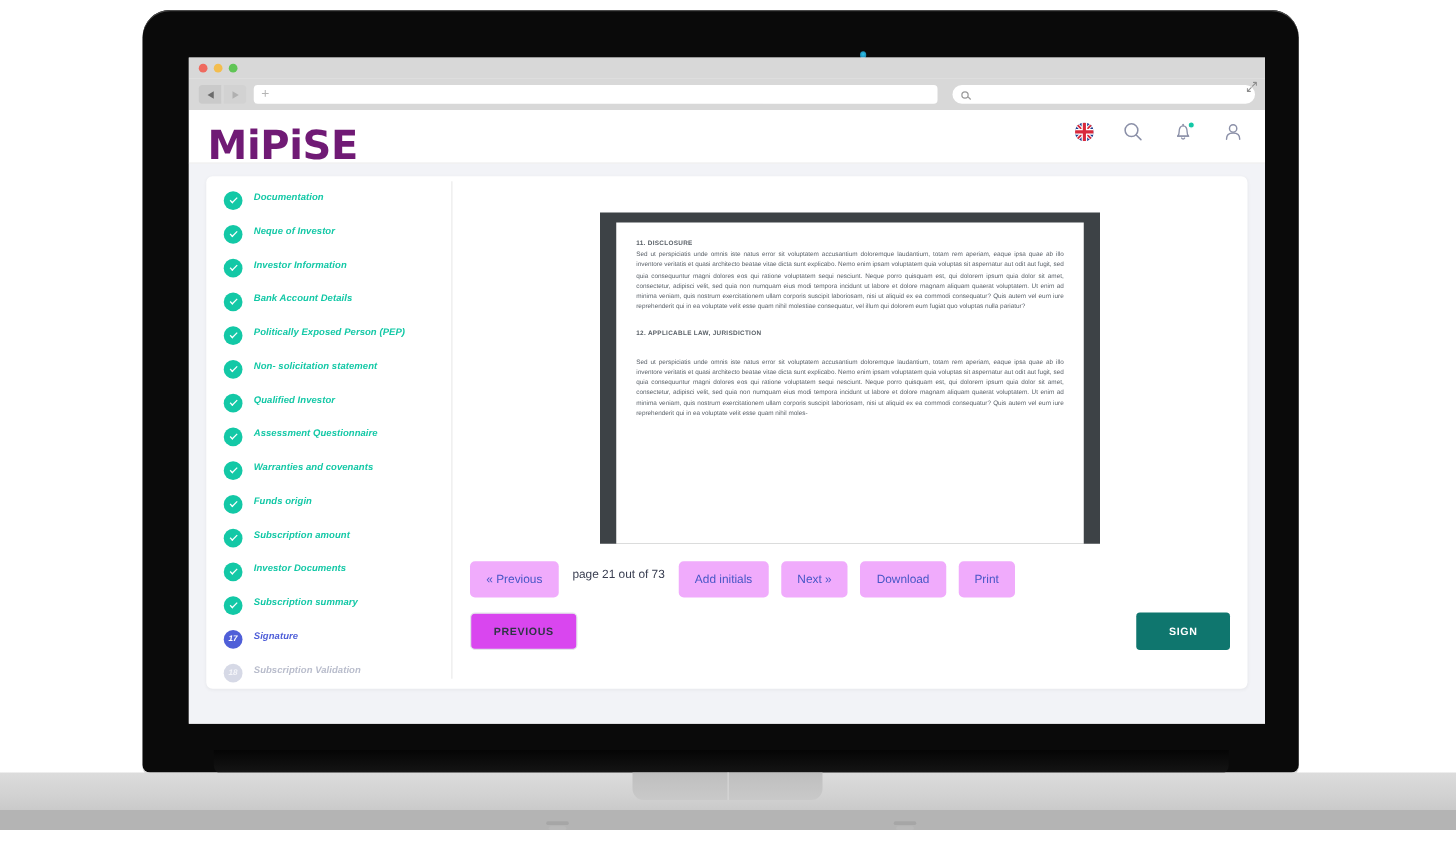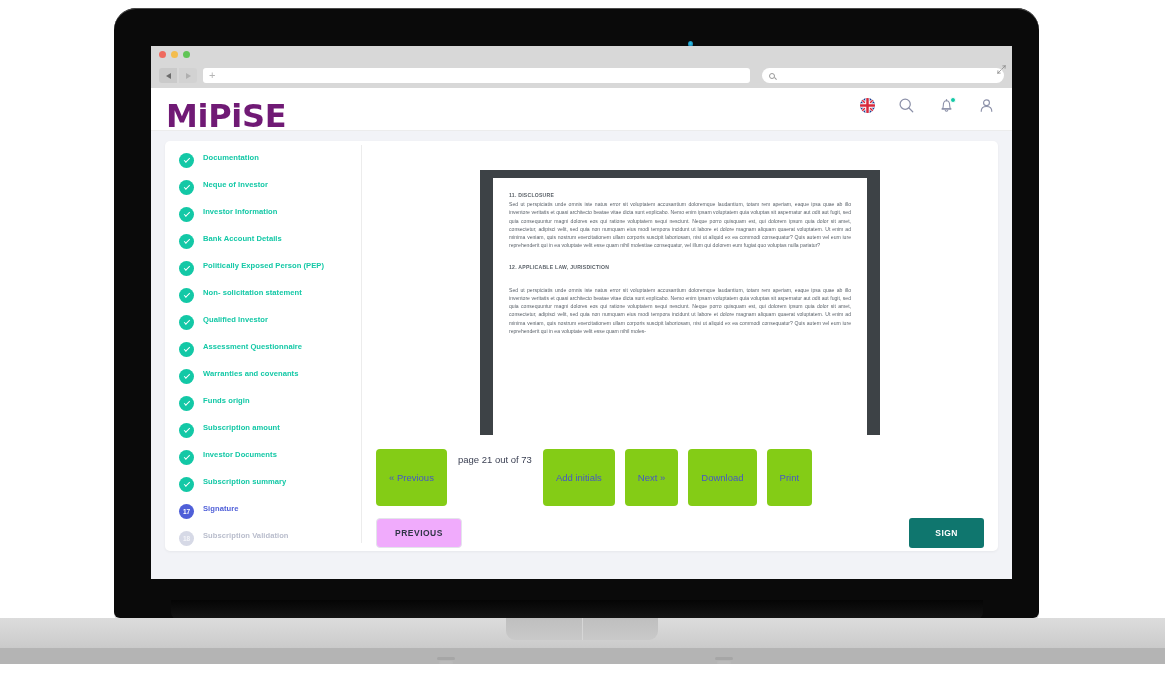--- a/index.html
+++ b/index.html
@@ -121,21 +121,21 @@
     background:#13C8A6; border:1px solid #fff;
   }
 
   
   .page-body { position:relative; height: 448px; background:#f2f3f7; padding: 10px 14px; }
   .card {
     position:relative; width: 833px; height: 410px; background:#fff;
     border-radius: 5px; display:flex; overflow:hidden;
     box-shadow: 0 1px 3px rgba(0,0,0,.05);
   }
-  .sidebar { width: 196px; padding: 11px 0 16px 14px; }
+  .sidebar { width: 196px; padding: 11px 0 16px 14px; font-style: italic; }
   .divider { width:1px; background:#ececec; margin-top: 4px; height: 398px; }
 
   .step { display:flex; align-items:flex-start; gap:9px; margin-bottom: 11px; }
   .step-badge {
     flex: 0 0 auto; width:15px; height:15px; border-radius:50%;
     display:flex; align-items:center; justify-content:center;
     margin-top:1px;
   }
   .badge-done { background:#13C8A6; }
   .badge-active { background:#4F5FD8; }
@@ -180,34 +180,34 @@
     font-family:"Liberation Sans", sans-serif;
   }
   .doc-gap { height: 14px; }
 
   
   .toolbar {
     display:flex; align-items:flex-start; gap: 10px;
     margin: 14px 0 0 6px; padding-left: 8px;
   }
   .tbtn {
-    background:#84cc16; color:#4756c6; border:none; border-radius:4px;
-    font-size: 9.5px; padding: 23px 13px; font-family:"Liberation Sans", sans-serif;
+    background:#f0abfc; color:#4756c6; border:none; border-radius:4px;
+    font-size: 9.5px; padding: 9px 13px; font-family:"Liberation Sans", sans-serif;
     cursor:pointer; white-space:nowrap;
   }
   .pagenum {
     width: 76px; text-align:center; color:#3a3f52; font-size:9.5px;
     line-height:1.35; padding-top:5px; font-family:"Liberation Sans", sans-serif;
   }
   .footer-row {
     display:flex; align-items:center; justify-content:space-between;
     margin: 12px 14px 0 14px;
   }
   .btn-prev {
-    background:#f0abfc; border:1px solid #e3e5ea; border-radius:4px;
+    background:#d946ef; border:1px solid #e3e5ea; border-radius:4px;
     color:#2f3545; font-size:8.5px; font-weight:700; letter-spacing:.5px;
     padding: 9px 18px; cursor:pointer; font-family:"Liberation Sans", sans-serif;
   }
   .btn-sign {
     background:#0f766e; border:none; border-radius:3px; color:#fff;
     font-size:8.5px; font-weight:700; letter-spacing:.5px;
     padding: 10px 26px; cursor:pointer; font-family:"Liberation Sans", sans-serif;
   }
 </style>
 </head>

